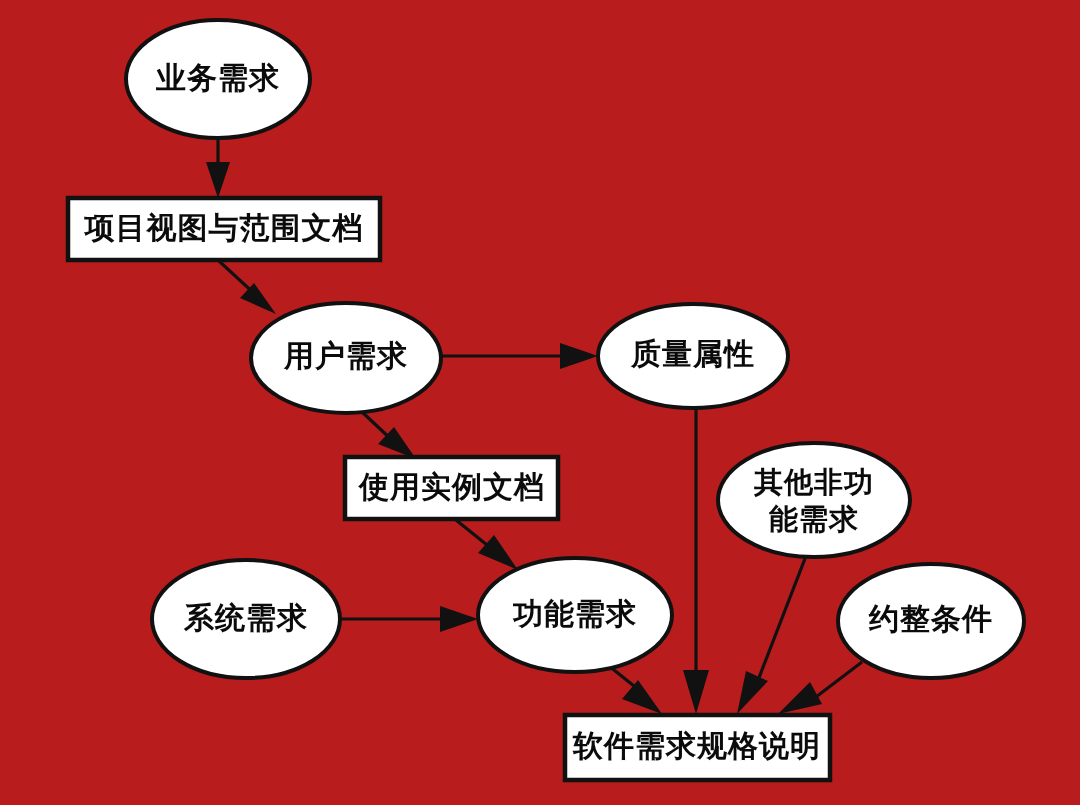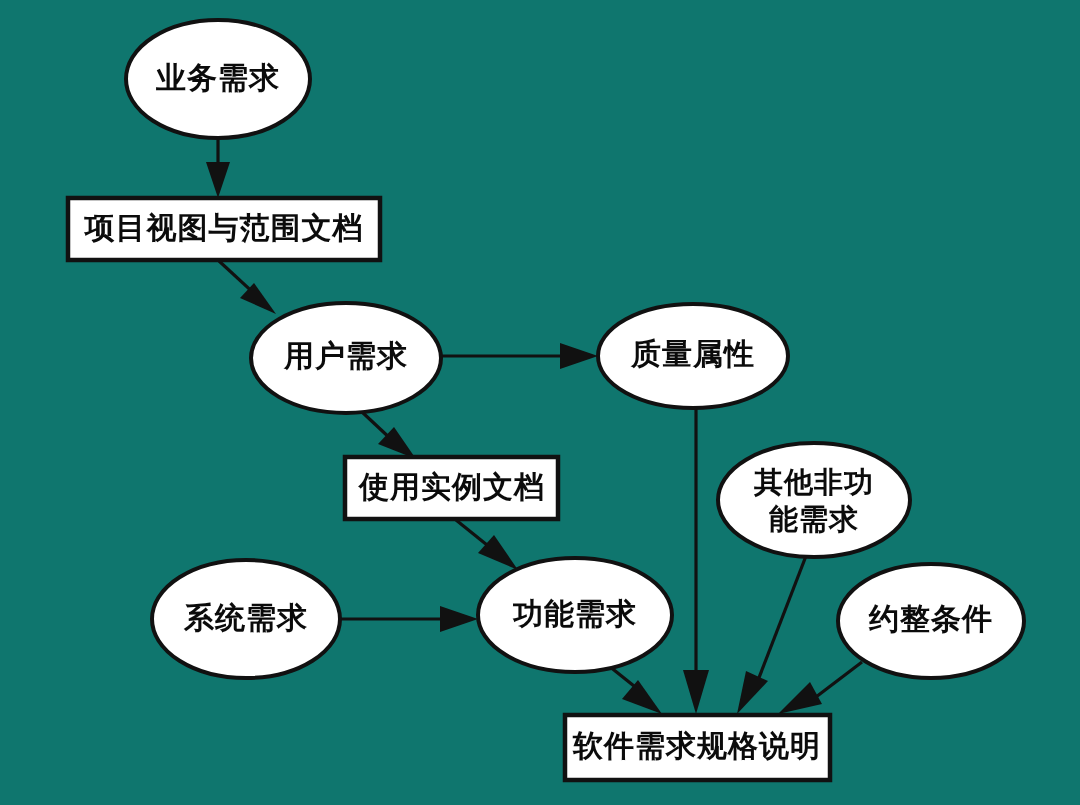--- a/index.html
+++ b/index.html
@@ -8,21 +8,21 @@
     padding: 0;
     background: #ffffff;
   }
   body {
     font-family: "Liberation Serif", "DejaVu Serif", serif;
   }
   #diagram-root {
     position: relative;
     width: 1080px;
     height: 805px;
-    background: #0f766e;
+    background: #b91c1c;
     overflow: hidden;
   }
   svg#diagram-canvas {
     position: absolute;
     left: 0;
     top: 0;
     width: 1080px;
     height: 805px;
     display: block;
   }

